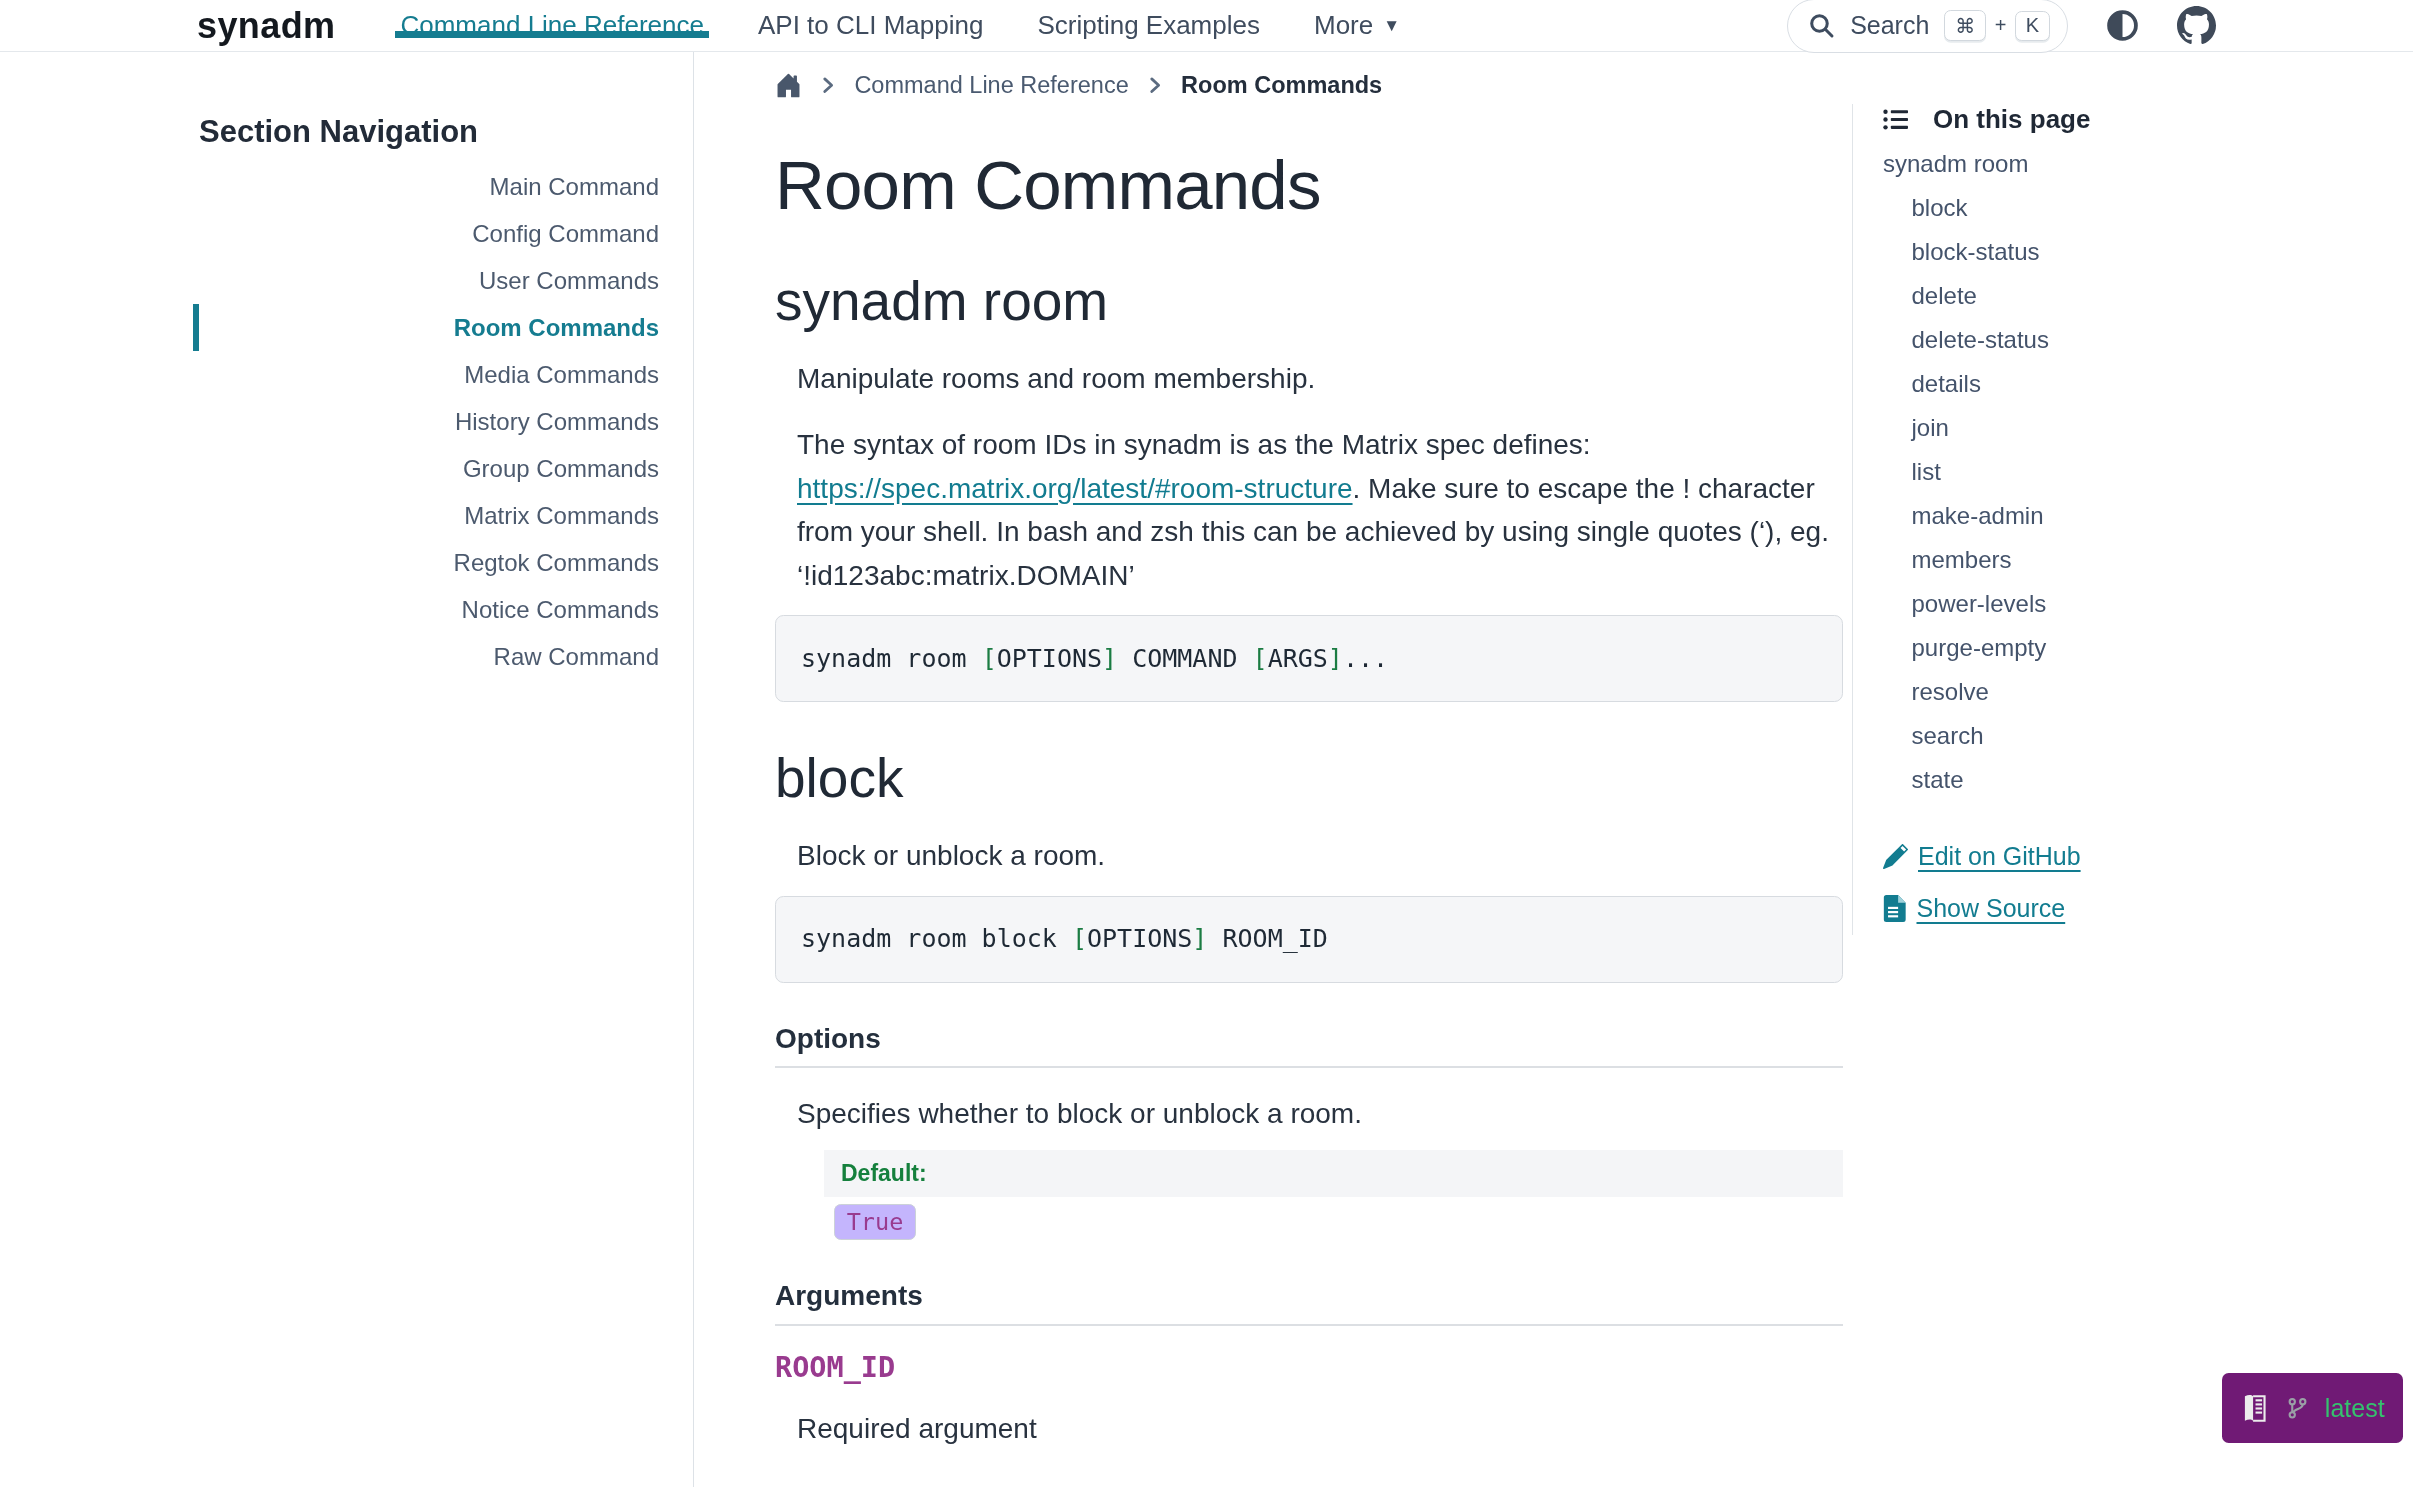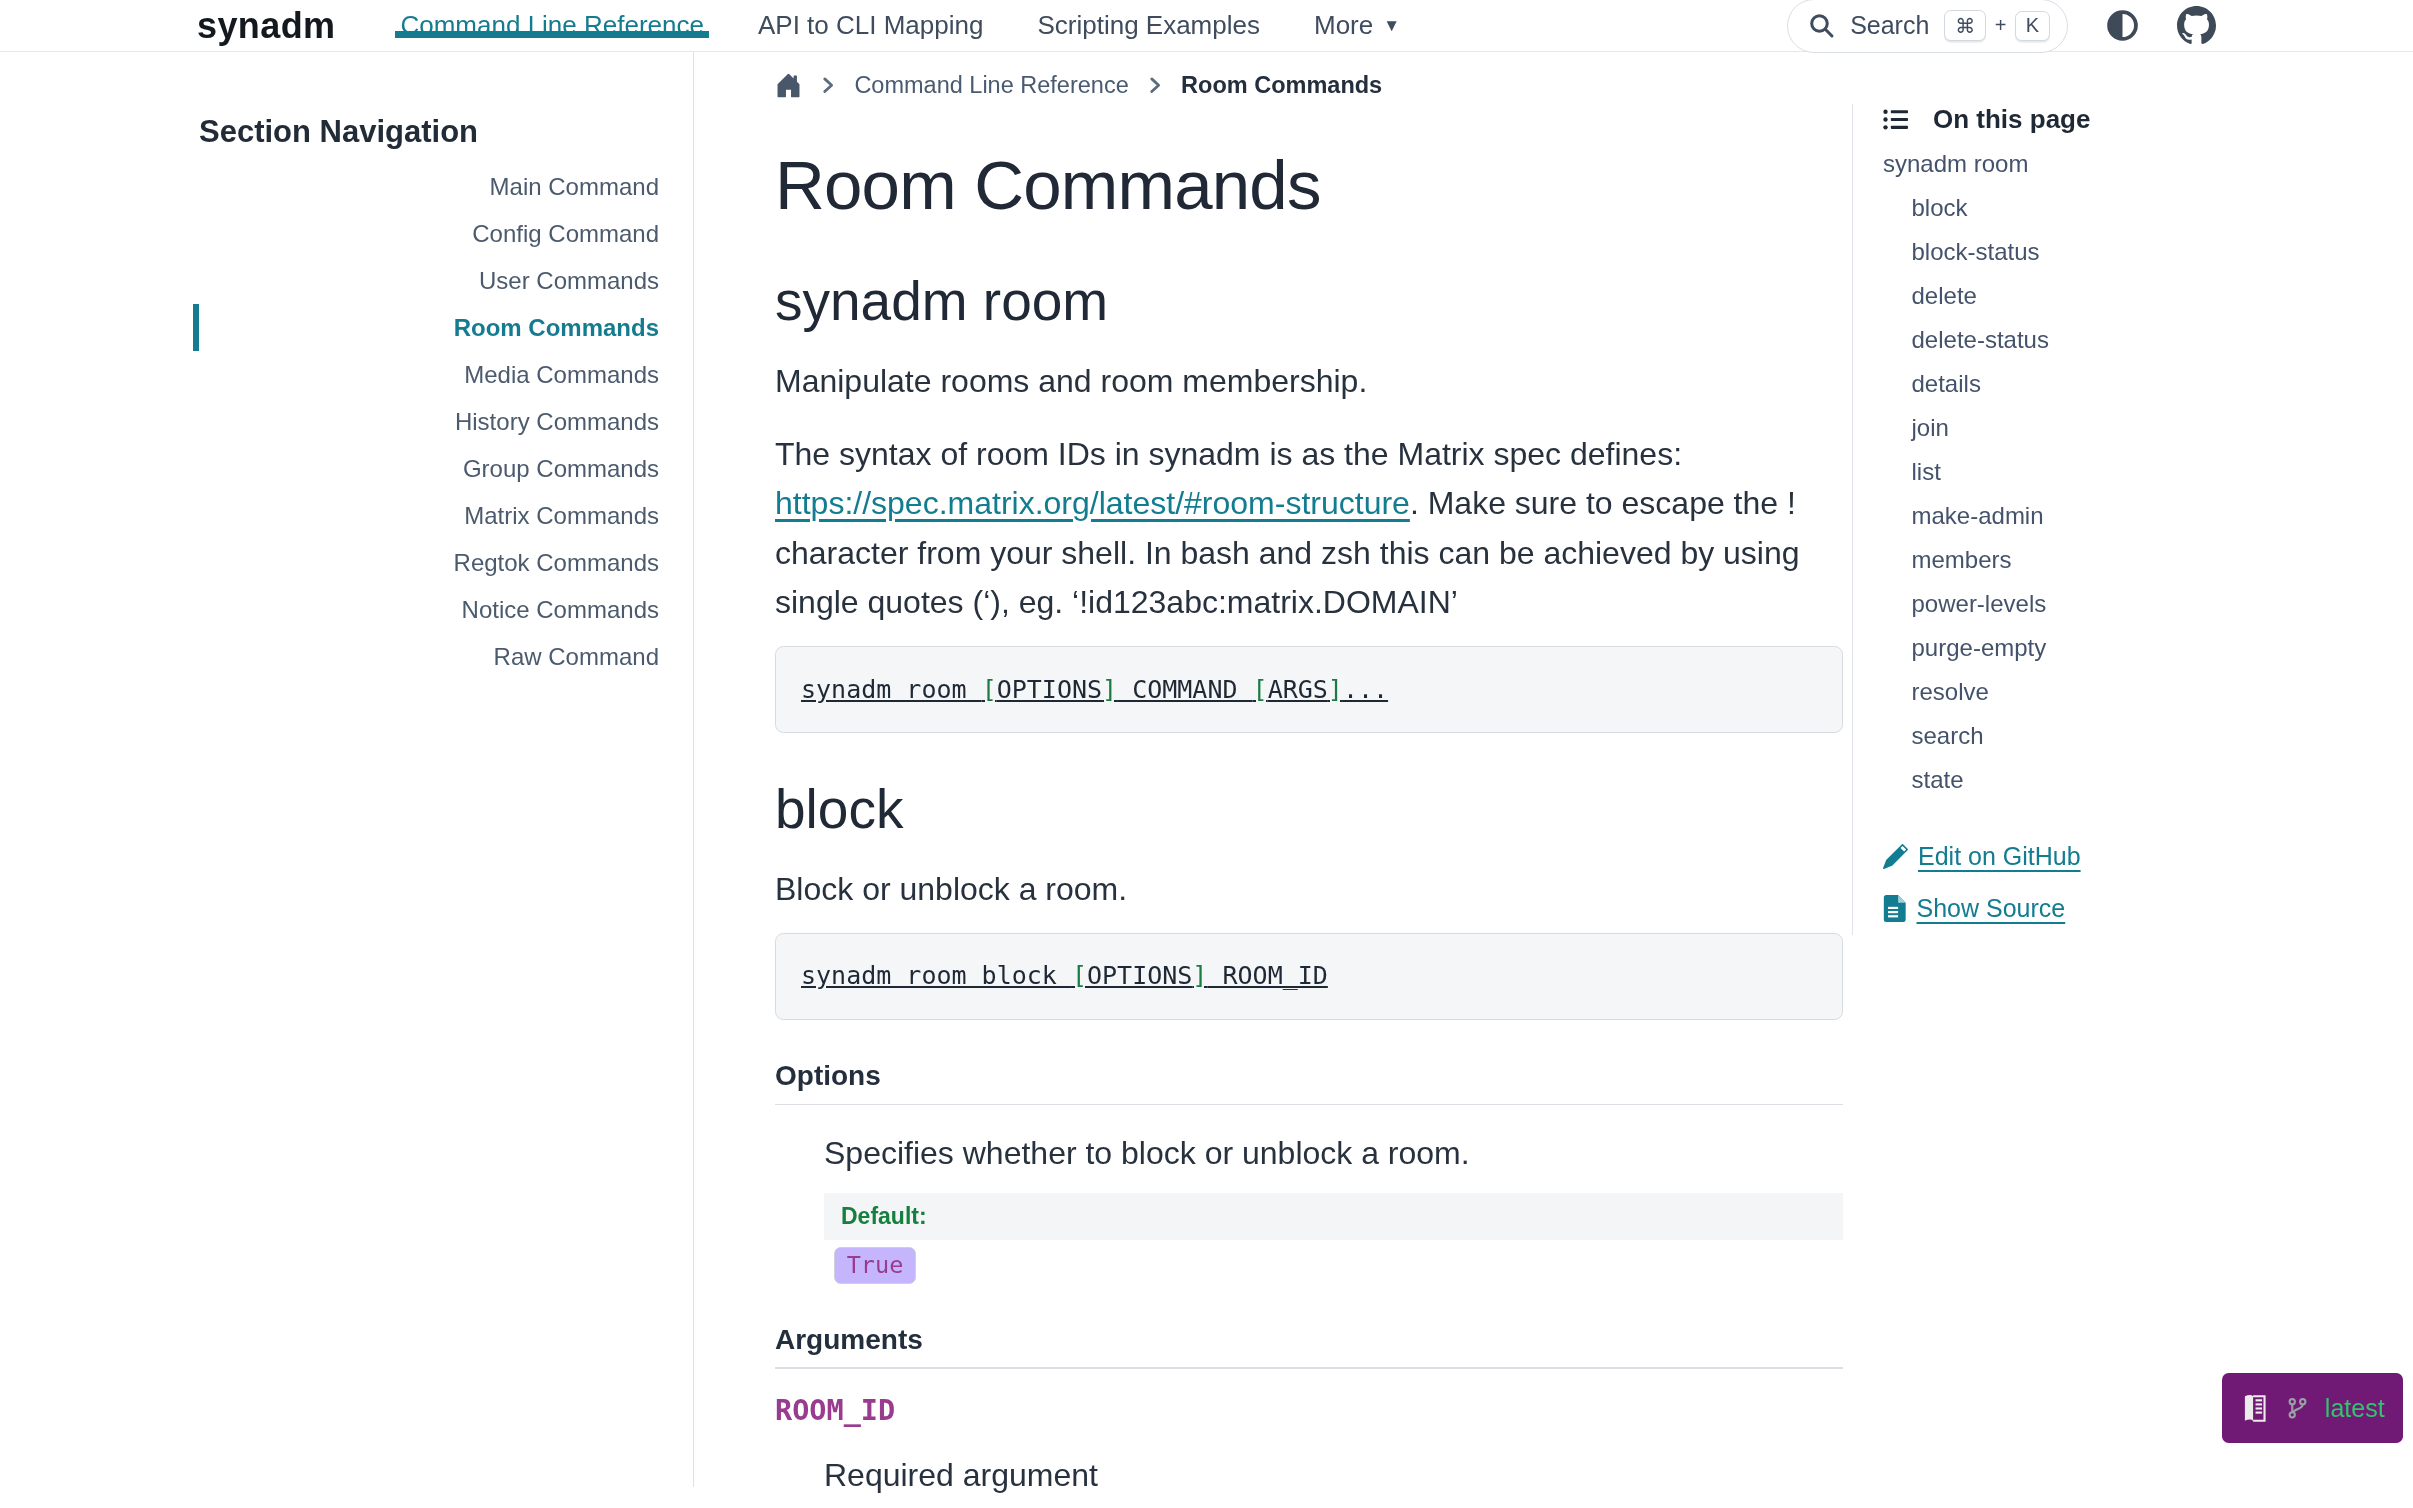--- a/index.html
+++ b/index.html
@@ -40,27 +40,27 @@
   .sidebar li a.active { color: #157c90; font-weight: 600; border-left-color: #157c90; }
 
   
   .main { flex: 1; padding: 20px 0 0 81px; }
   .content { width: 1068px; }
   .breadcrumb { display: flex; align-items: center; gap: 17px; font-size: 23.5px; color: #4a5a70; }
   .breadcrumb a { color: #4a5a70; display: flex; align-items: center; }
   .breadcrumb .current { color: #242e3c; font-weight: 700; }
   h1 { font-size: 69px; font-weight: 500; color: #202935; margin-top: 47px; letter-spacing: -0.8px; }
   h2 { font-size: 55px; font-weight: 500; color: #202935; margin-top: 44px; }
-  .content p { font-size: 32px; line-height: 1.55; margin-top: 23.5px; color: #28323f; }
+  .content p { font-size: 28px; line-height: 1.55; margin-top: 23.5px; color: #28323f; margin-left: 22px; }
   .content p a { color: #127c90; text-decoration: underline; text-underline-offset: 5px;
     overflow-wrap: anywhere; }
   .highlight { background: #f5f6f8; border: 1.7px solid #d7dbe0; border-radius: 8.4px;
     margin-top: 18.4px; padding: 23.5px 25px; }
   .highlight pre { font-family: "DejaVu Sans Mono", monospace; font-size: 25px;
-    line-height: 38px; color: #1e2935; text-decoration: underline; }
+    line-height: 38px; color: #1e2935; }
   .punct-green { color: #1b7c43; }
   .rubric { font-size: 28px; font-weight: 600; color: #242f3d; margin-top: 40px; }
   .rule { height: 1.7px; background: #dcdfe3; margin-top: 11.7px; }
   .sig { margin-top: 25px; font-family: "DejaVu Sans Mono", monospace; font-weight: 700;
     font-size: 28.5px; color: #993b8f; }
   .sig .sep { color: #333d4a; }
   .indent { margin-left: 49px; }
   .desc { font-size: 26px; margin-top: 22px; color: #28323f; }
   .field-row { margin-top: 15px; background: #f4f5f7; padding: 5px 0 5px 17px;
     font-size: 23px; font-weight: 700; color: #15803d; line-height: 37px; }

